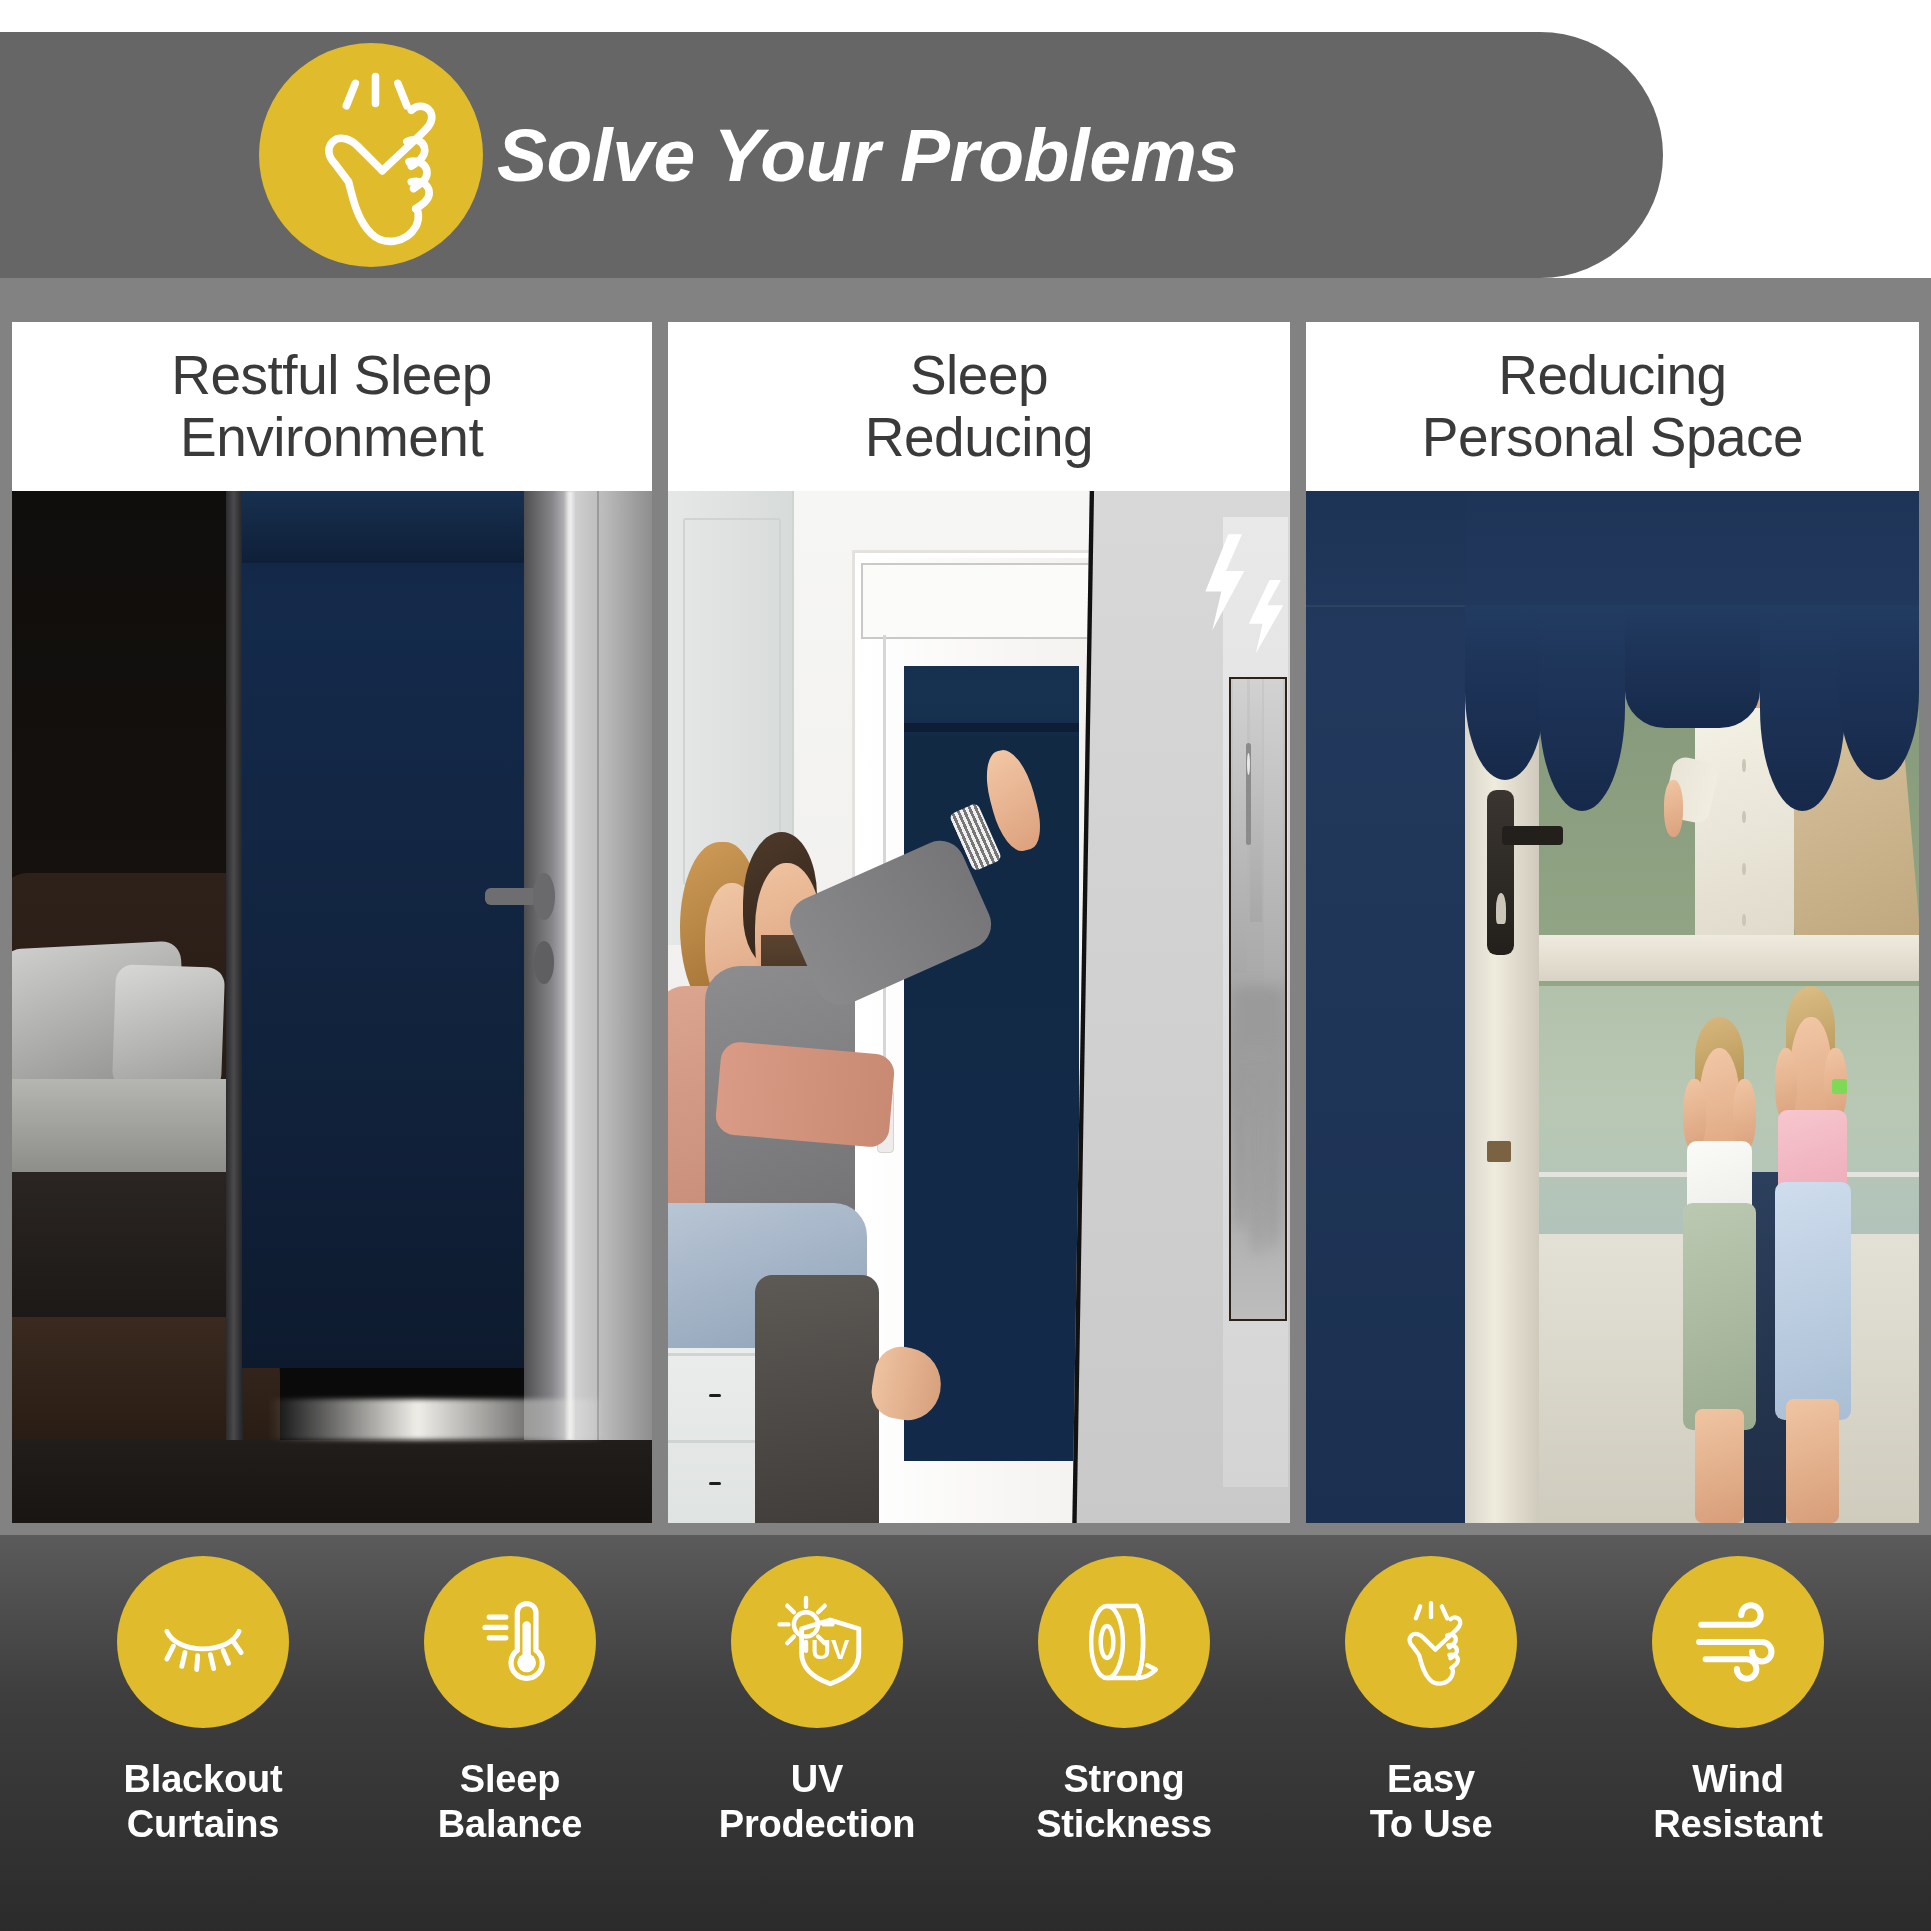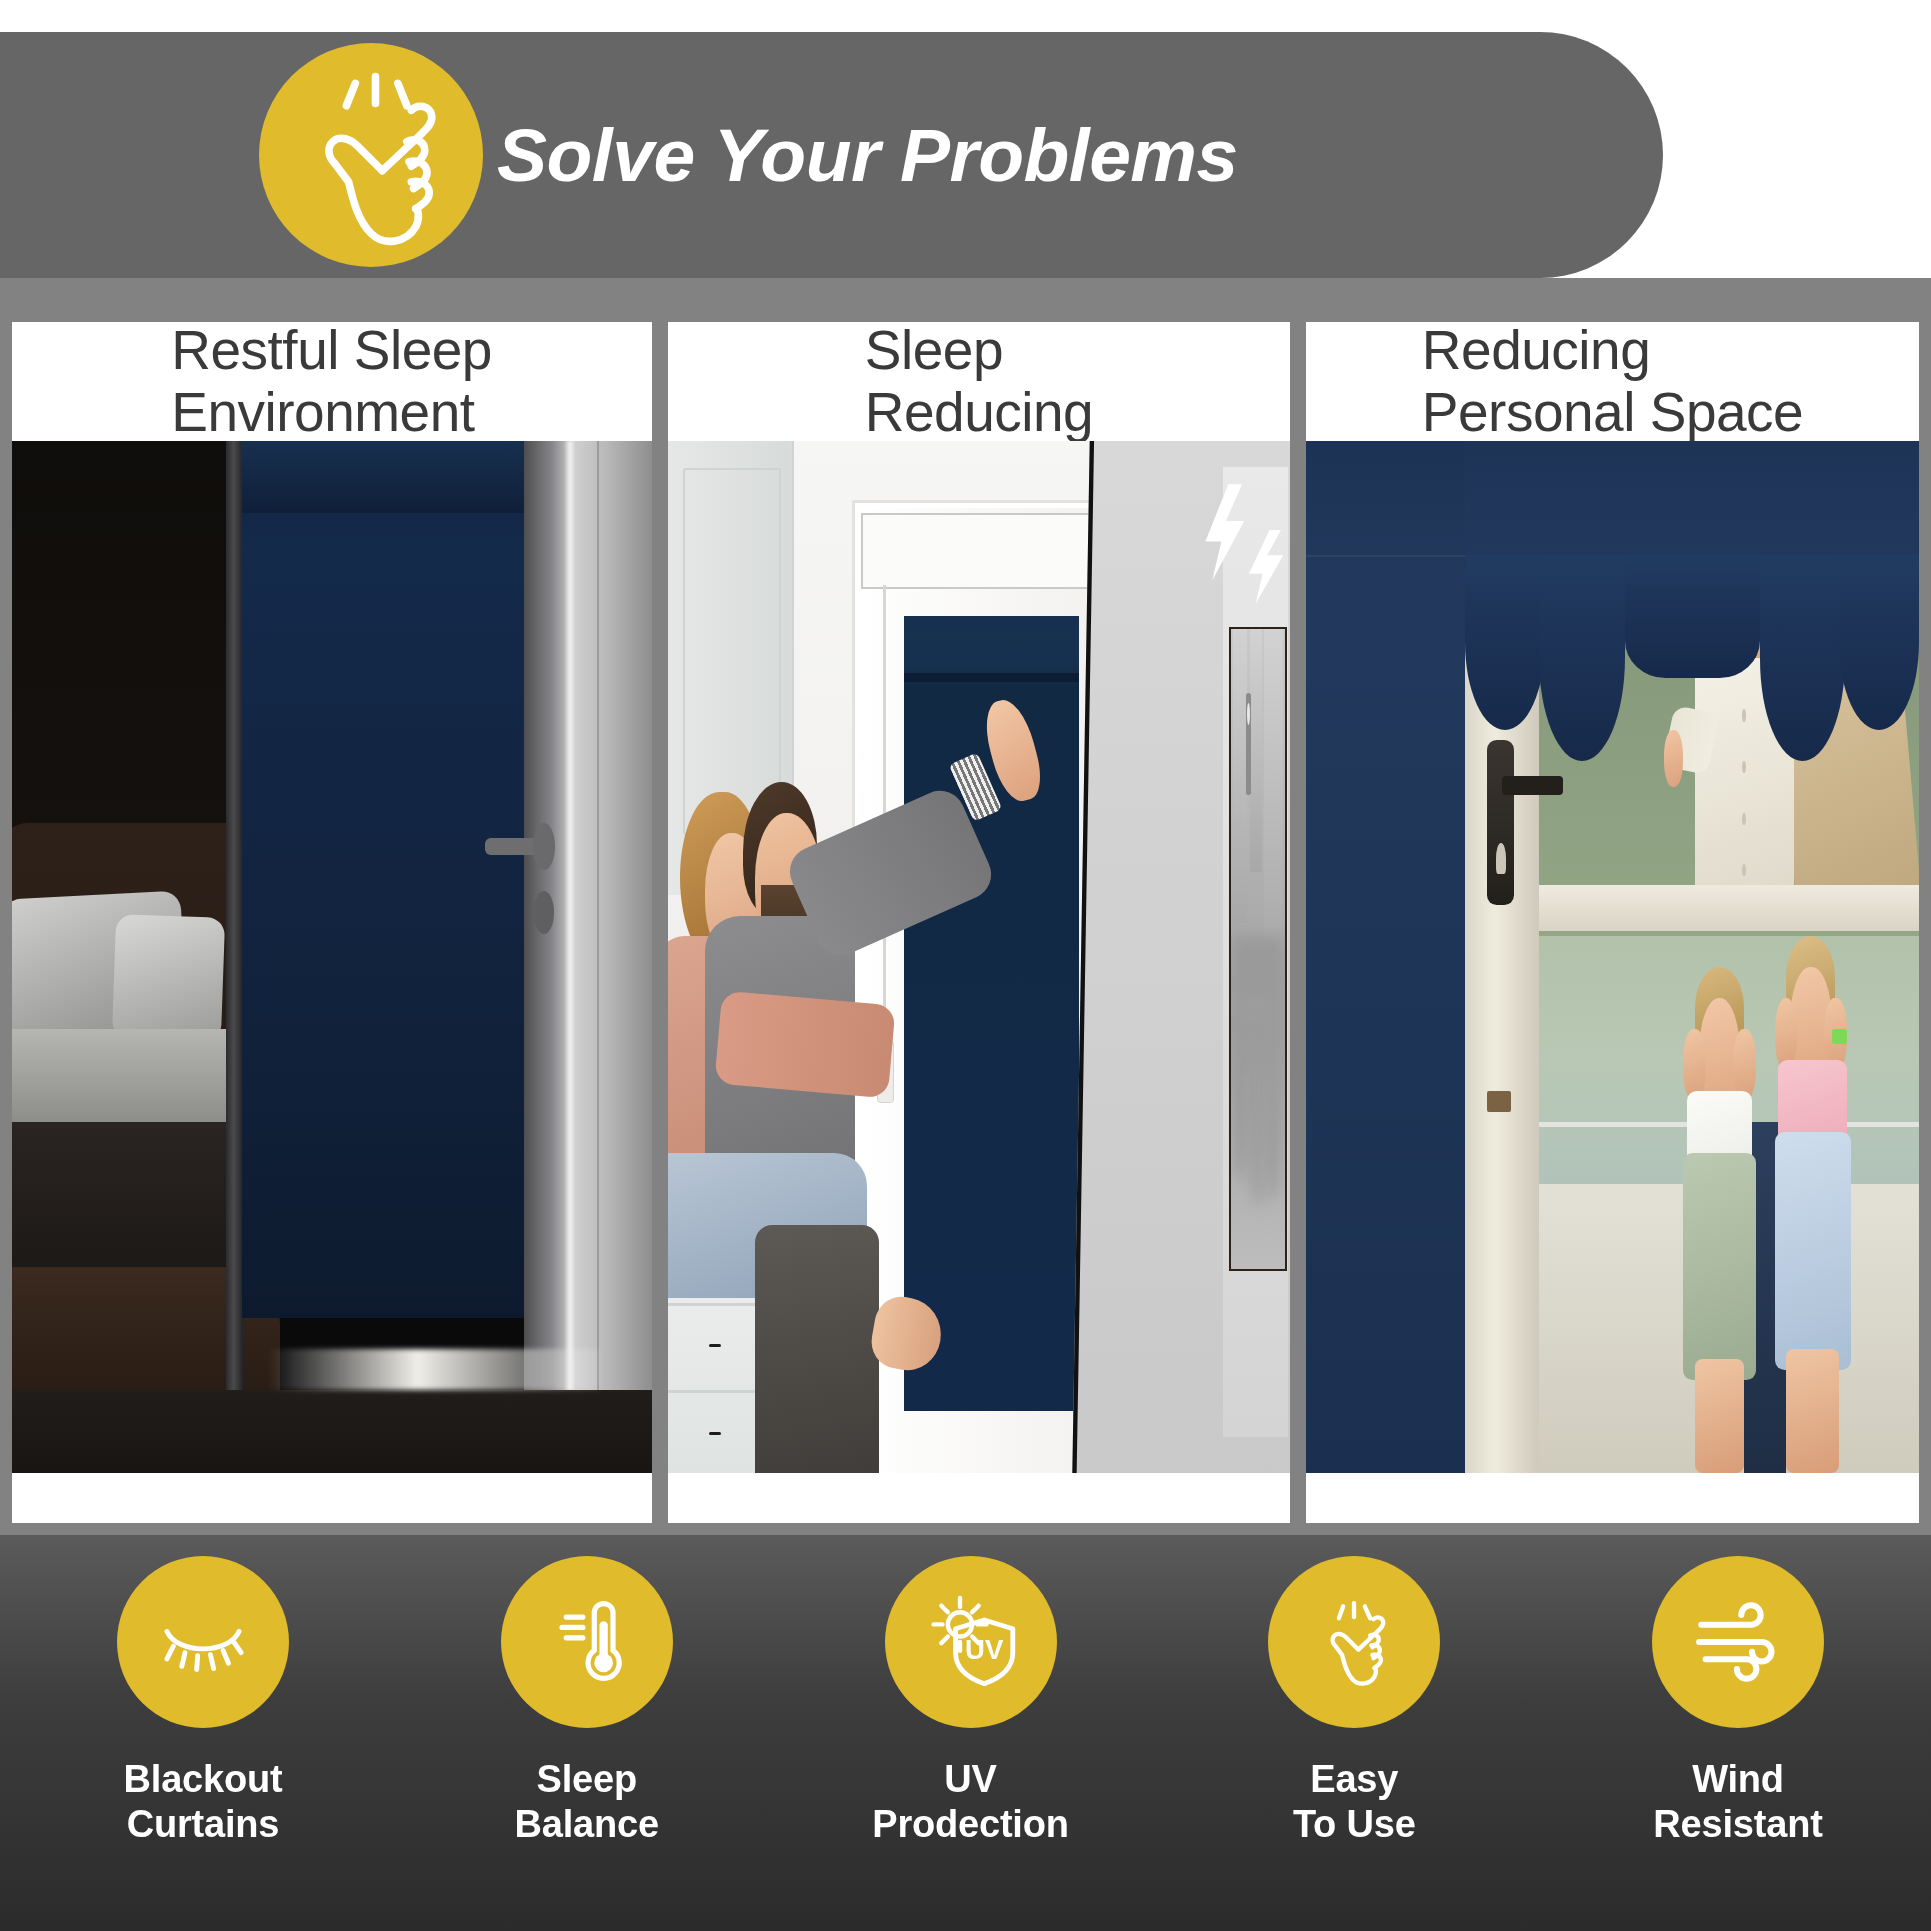--- a/index.html
+++ b/index.html
@@ -17,22 +17,22 @@
     display:flex;align-items:center;color:#ffffff;font-size:75px;font-weight:bold;
     letter-spacing:-0.5px;}
 
   
   .panels{position:absolute;left:0;top:278px;width:1931px;height:1257px;background:#828282;}
   .panel{position:absolute;top:44px;height:1201px;background:#ffffff;overflow:hidden;}
   .panel.p1{left:11.6px;width:640px;}
   .panel.p2{left:668px;width:622px;}
   .panel.p3{left:1306px;width:613px;}
 
-  .panel-head{position:relative;width:100%;height:119px;background:#ffffff;
-    display:flex;align-items:center;justify-content:center;text-align:left;}
+  .panel-head{position:relative;width:100%;height:169px;background:#ffffff;
+    display:flex;align-items:center;justify-content:center;text-align:center;}
   .panel-head span{color:#3a3a3a;font-size:55px;font-weight:normal;line-height:1.12;
     letter-spacing:-0.5px;}
   .panel-photo{position:relative;width:100%;height:1032px;overflow:hidden;}
 
   
   .bed-scene{position:absolute;inset:0;background:#0a0a0b;}
   .bed-wall{position:absolute;left:0;top:0;width:34%;height:100%;
     background:linear-gradient(180deg,#100e0c 0%,#16120f 60%,#0b0909 100%);}
   .bed-doorframe{position:absolute;left:33.5%;top:0;width:2.6%;height:100%;
     background:linear-gradient(90deg,#2b2b2d,#4a4a4c 45%,#232325);}
@@ -488,20 +488,37 @@
             </g>
             <text x="62" y="65" text-anchor="middle" fill="#ffffff" font-family="Liberation Sans, sans-serif" font-size="25" font-weight="bold">UV</text>
           </svg>
         </div>
         <div class="feature-label">
           <span>UV</span>
           <span class="l2">Prodection</span>
         </div>
       </div>
 
+      <div class="feature">
+        <div class="feature-circle">
+          <svg viewBox="0 0 100 100" width="106" height="106" aria-hidden="true">
+            <g stroke="#ffffff" fill="none" stroke-width="4.2" stroke-linejoin="round" stroke-linecap="round">
+              <ellipse cx="34" cy="50" rx="15" ry="34"></ellipse>
+              <ellipse cx="34" cy="50" rx="6" ry="15"></ellipse>
+              <path d="M34 16 L62 16 C70 28 70 72 62 84 L34 84"></path>
+              <path d="M62 16 C70 28 70 72 62 84"></path>
+              <path d="M62 84 C70 84 76 80 80 76 L72 72"></path>
+            </g>
+          </svg>
+        </div>
+        <div class="feature-label">
+          <span>Strong</span>
+          <span class="l2">Stickness</span>
+        </div>
+      </div>
 
       <div class="feature">
         <div class="feature-circle">
           <svg viewBox="0 0 100 100" width="108" height="108" aria-hidden="true">
             <g fill="none" stroke="#ffffff" stroke-width="4" stroke-linecap="round" stroke-linejoin="round">
               <line x1="40" y1="17" x2="36" y2="28"></line>
               <line x1="50" y1="14" x2="50" y2="27"></line>
               <line x1="60" y1="17" x2="65" y2="28"></line>
               <path d="M68 29 C71 26 76 27 77 31 C78 35 74 38 71 41 L54 57"></path>
               <path d="M65 44 C69 42 73 44 73 48 C73 51 70 53 67 55"></path>

